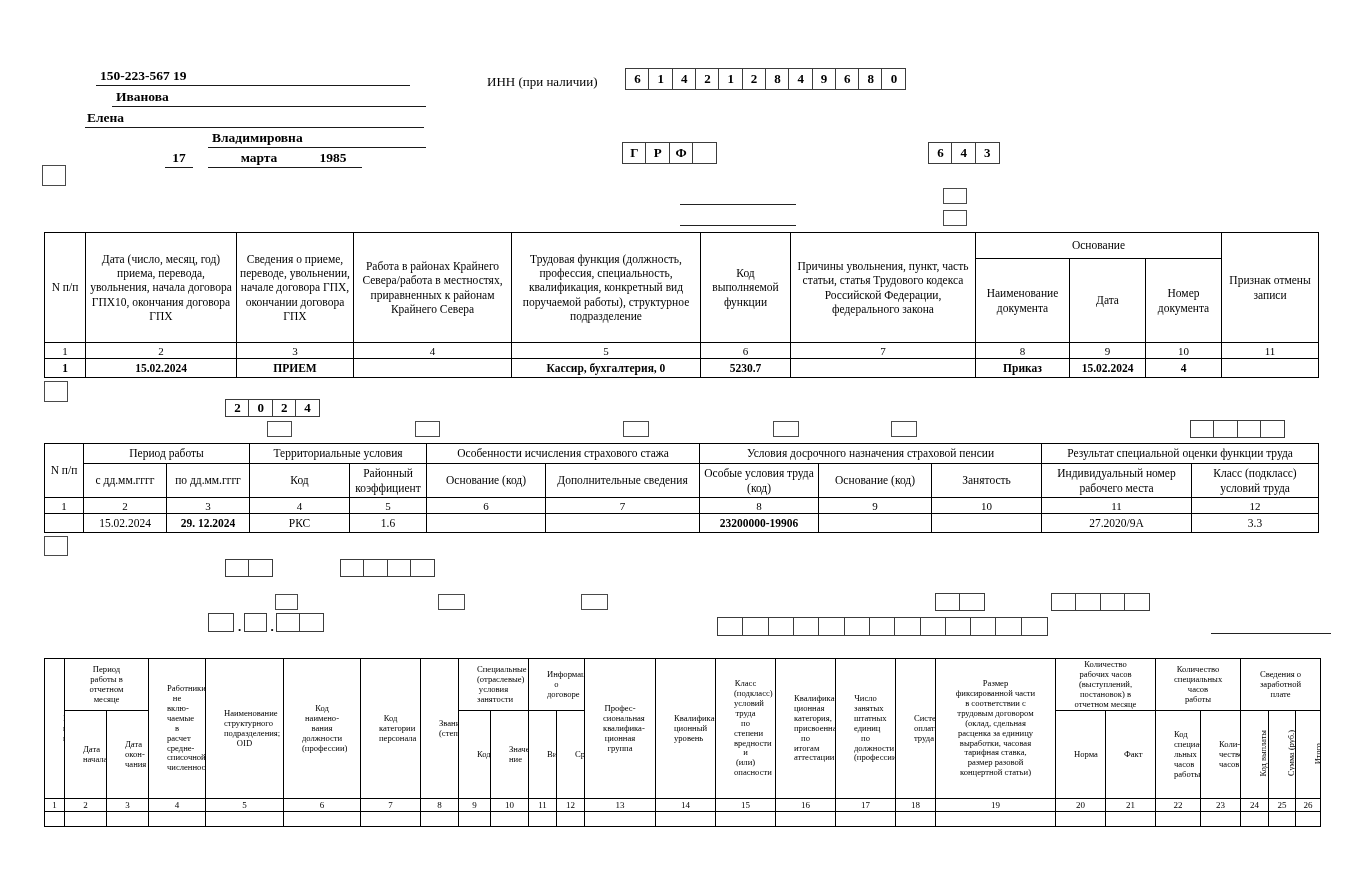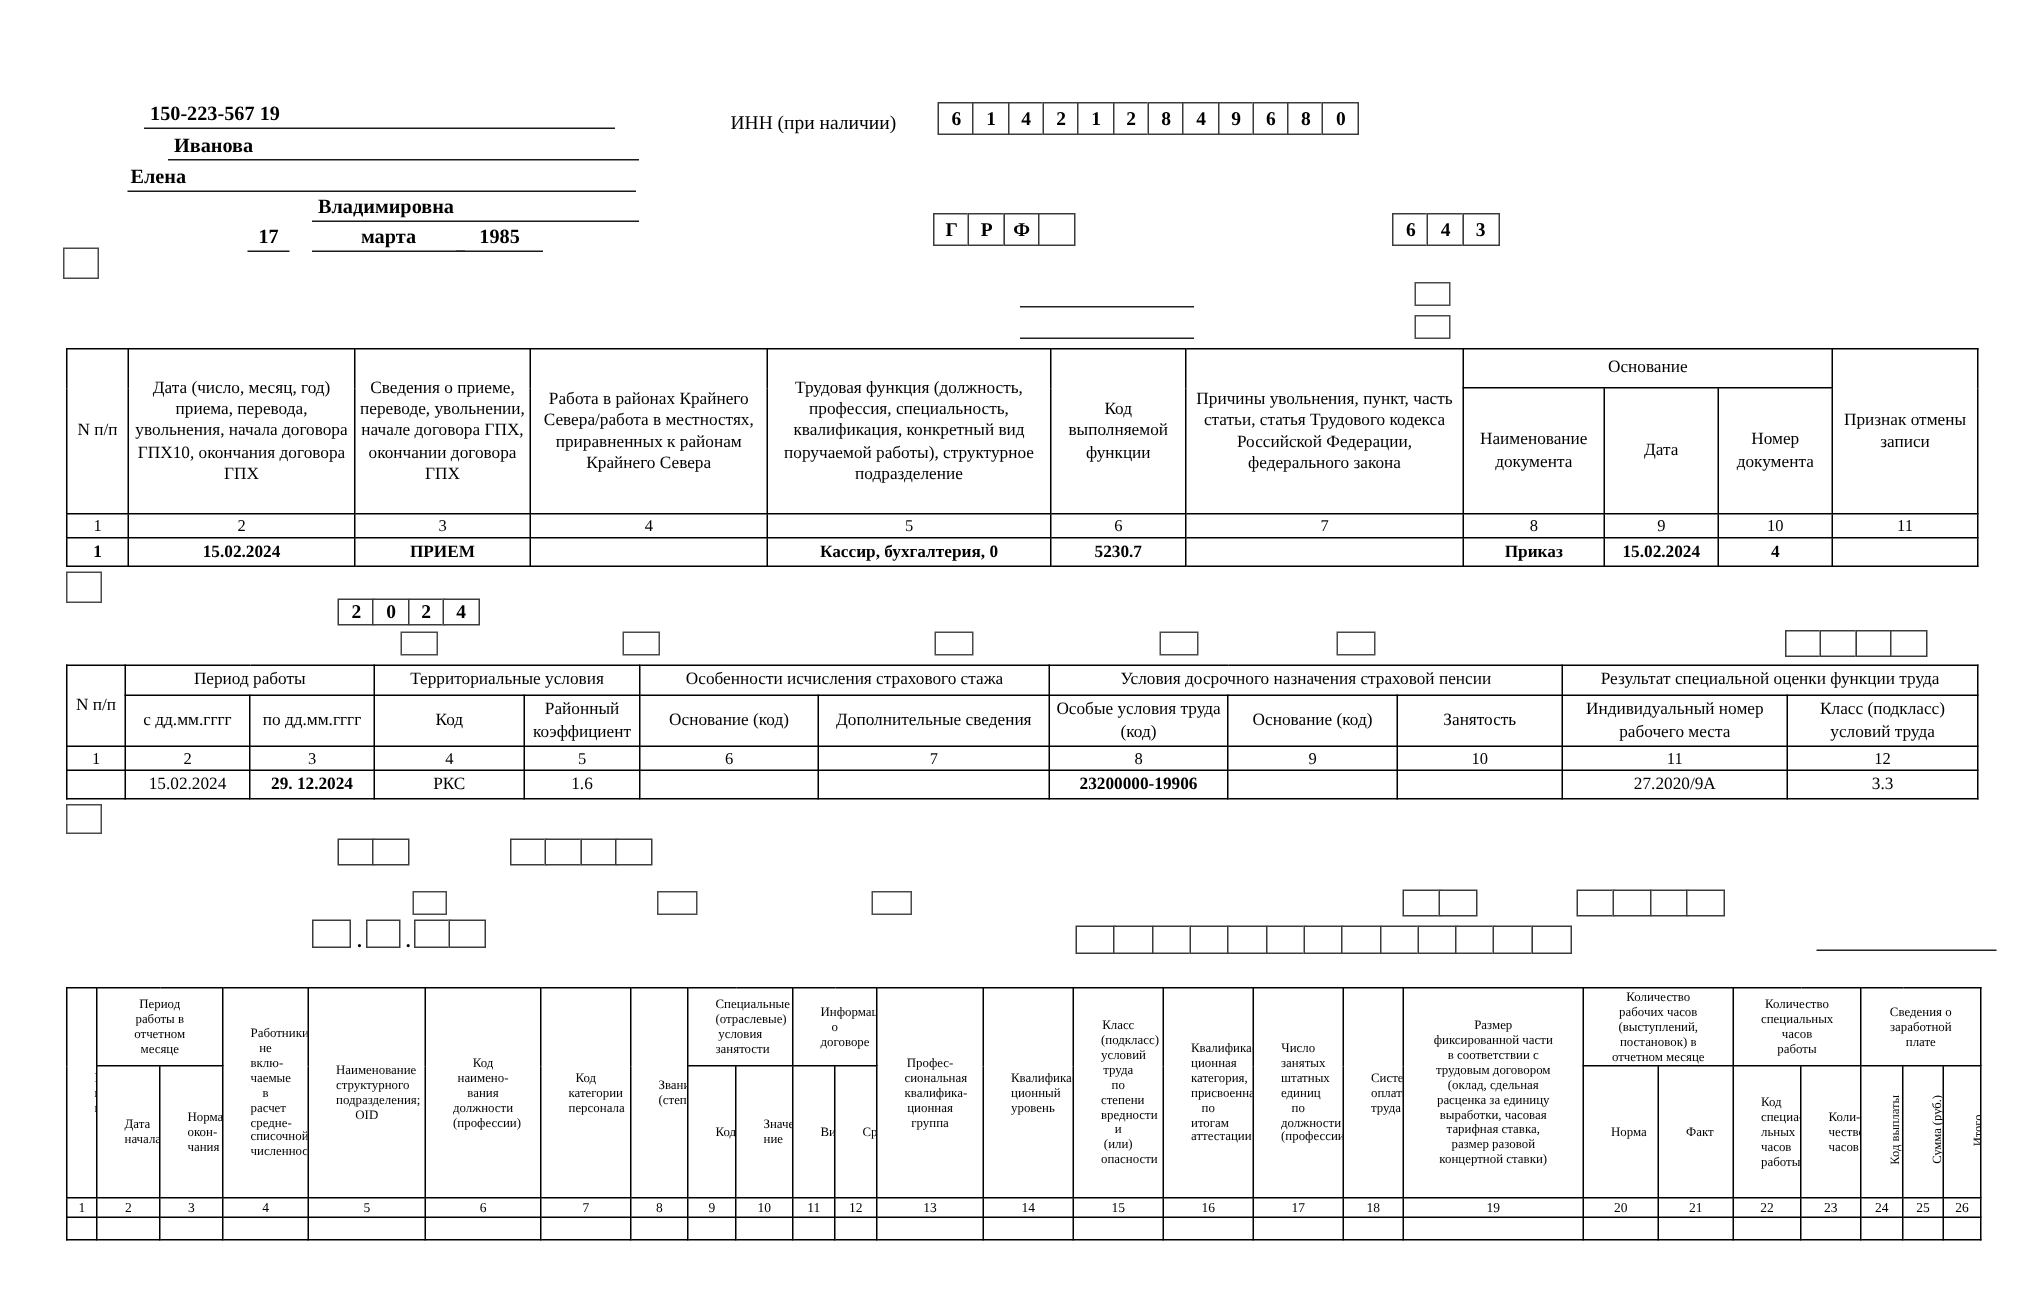--- a/index.html
+++ b/index.html
@@ -319,28 +319,28 @@
     <th rowspan="2">Код категории персонала</th>
     <th rowspan="2">Звание (степень)</th>
     <th colspan="2">Специальные (отраслевые) условия занятости</th>
     <th colspan="2">Информация о договоре</th>
     <th rowspan="2">Профес-сиональная квалифика-ционная группа</th>
     <th rowspan="2">Квалифика-ционный уровень</th>
     <th rowspan="2">Класс (подкласс) условий труда по степени вредности и (или) опасности</th>
     <th rowspan="2">Квалифика-ционная категория, присвоенная по итогам аттестации</th>
     <th rowspan="2">Число занятых штатных единиц по должности (профессии)</th>
     <th rowspan="2">Система оплаты труда</th>
-    <th rowspan="2">Размер фиксированной части в соответствии с трудовым договором (оклад, сдельная расценка за единицу выработки, часовая тарифная ставка, размер разовой концертной ставки)</th>
+    <th rowspan="2">Размер фиксированной части в соответствии с трудовым договором (оклад, сдельная расценка за единицу выработки, часовая тарифная ставка, размер разовой концертной статьи)</th>
     <th colspan="2">Количество рабочих часов (выступлений, постановок) в отчетном месяце</th>
     <th colspan="2">Количество специальных часов работы</th>
     <th colspan="3">Сведения о заработной плате</th>
   </tr>
   <tr class="h2">
     <th>Дата начала</th>
-    <th>Норма окон-чания</th>
+    <th>Дата окон-чания</th>
     <th>Код</th>
     <th>Значе-ние</th>
     <th>Вид</th>
     <th>Срок</th>
     <th>Норма</th>
     <th>Факт</th>
     <th>Код специа-льных часов работы</th>
     <th>Коли-чество часов</th>
     <th><span class="vt">Код выплаты</span></th>
     <th><span class="vt">Сумма (руб.)</span></th>

